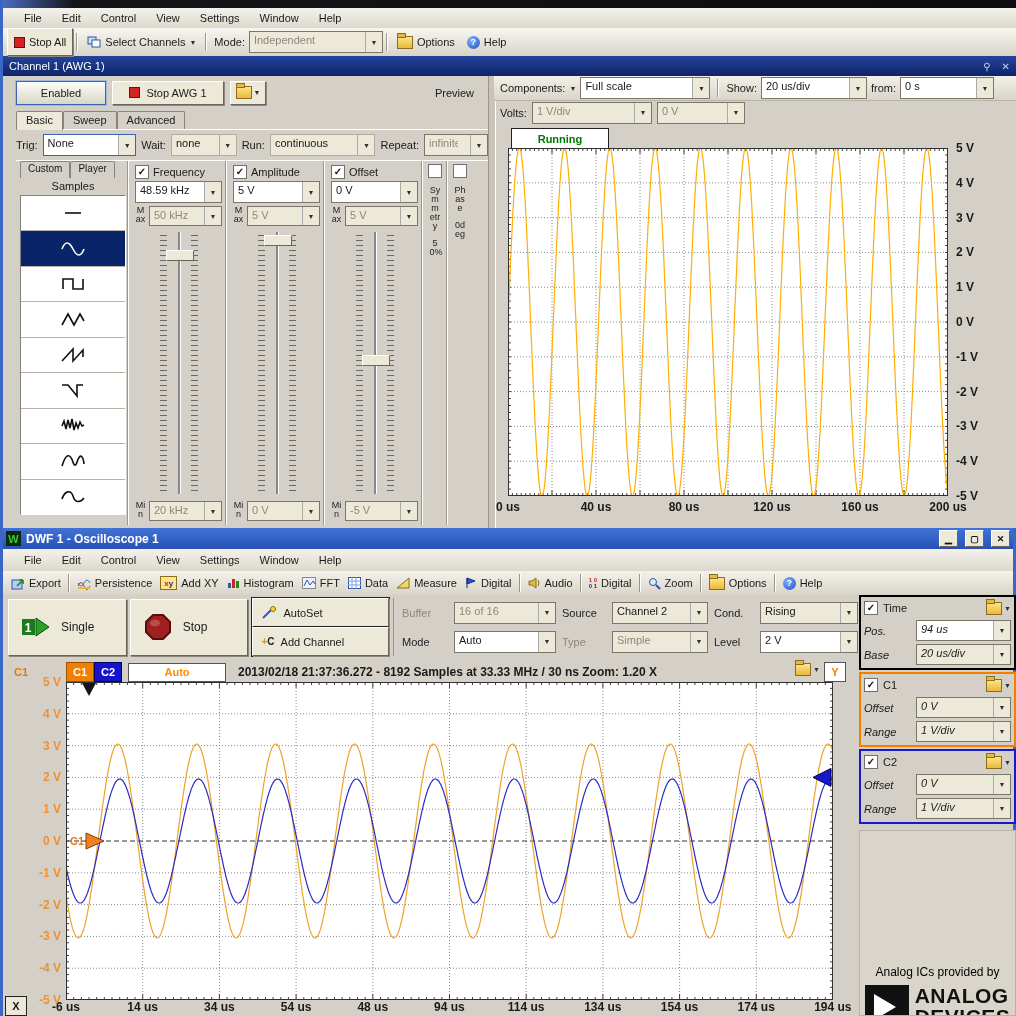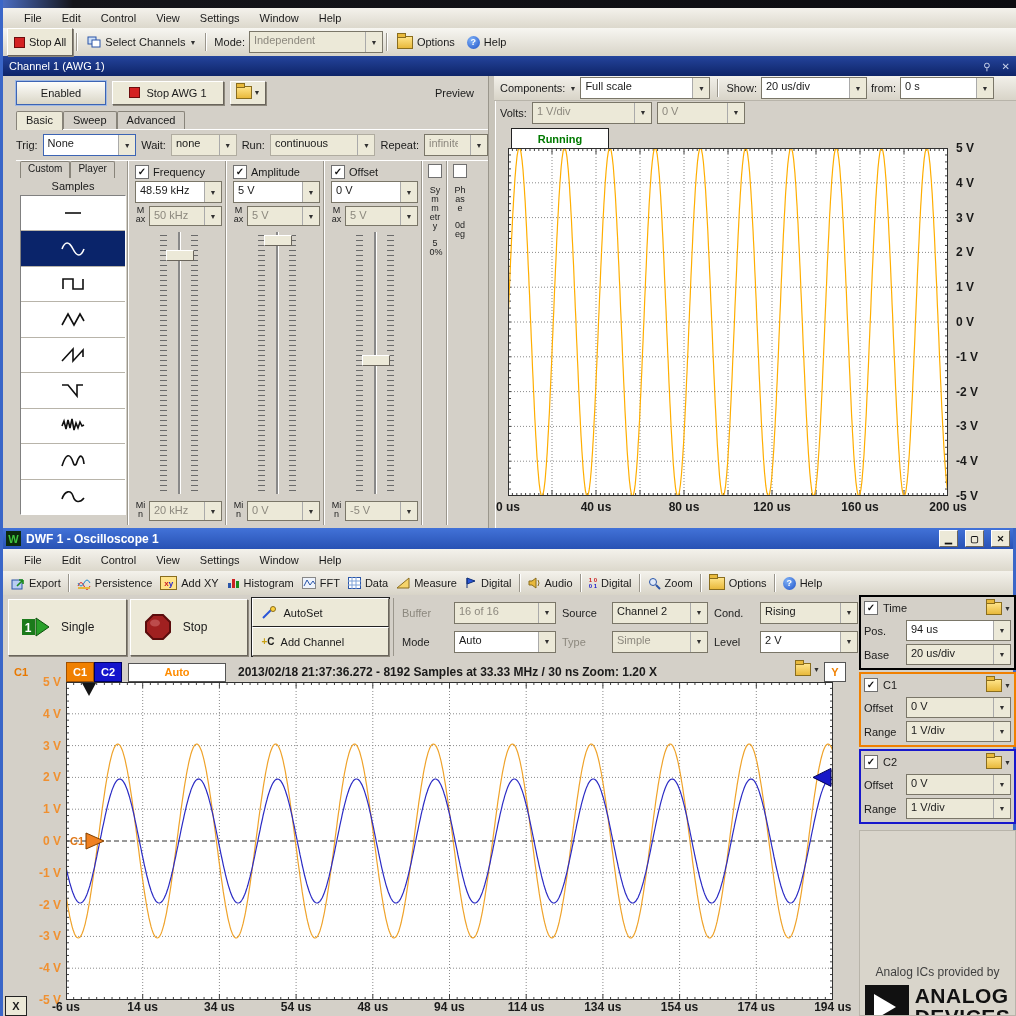--- a/index.html
+++ b/index.html
@@ -86,25 +86,25 @@
   #autoset-stack > div:first-child{border-bottom:1px solid #222;}
   #trig-grid{flex:1;height:58px;display:grid;grid-template-columns:46px 102px 44px 96px 40px 98px;grid-auto-rows:50%;align-items:center;column-gap:6px;border-left:1px solid #9a968c;padding-left:8px;}
   #trig-grid .lab{color:#222;}
   #trig-grid .lab.dis{color:#8c887e;}
   
   #right-panel{position:absolute;left:856px;top:67px;width:157px;height:421px;display:flex;flex-direction:column;}
   .pbox{border:2px solid #000;margin-bottom:2px;background:#D4D0C8;padding:2px 3px 3px;}
   .pbox.orange{border-color:#F08000;}
   .pbox.blue{border-color:#1818CC;}
   .pbox .phead{display:flex;align-items:center;gap:5px;height:18px;}
-  .pbox .prow{display:flex;align-items:center;gap:4px;margin-top:3px;}
+  .pbox .prow{display:flex;align-items:center;gap:14px;margin-top:3px;font-style:italic;}
   .pbox .prow .plab{width:38px;}
   .pbox .prow .combo{flex:1;height:19px;}
   #sponsor{flex:1;background:#D9D5CB;border:1px solid #b8b4aa;margin-top:4px;display:flex;flex-direction:column;align-items:center;justify-content:flex-end;overflow:hidden;padding-bottom:0;}
-  #sponsor-line{font-size:12px;color:#404040;margin-bottom:6px;}
+  #sponsor-line{font-size:12px;color:#000000;margin-bottom:6px;}
   #adi{display:flex;align-items:flex-start;gap:6px;margin-bottom:-14px;}
   #adi-mark{width:44px;height:44px;background:#111;display:flex;align-items:center;justify-content:center;}
   #adi-text{display:flex;flex-direction:column;font-weight:bold;font-size:21px;line-height:21px;letter-spacing:0.5px;color:#111;font-family:"Liberation Sans",sans-serif;}
   
   #scope-plothead{position:absolute;left:3px;top:134px;width:850px;height:20px;display:flex;align-items:center;}
   #plot-tab-c1{color:#E87800;font-weight:bold;width:52px;padding-left:8px;}
   .chanbtn{width:26px;height:18px;display:flex;align-items:center;justify-content:center;color:#fff;font-weight:bold;font-size:11px;}
   #chan-c1{background:#F08000;border:1px solid #a05000;}
   #chan-c2{background:#1414CC;border:1px solid #000060;}
   #auto-box{width:96px;height:17px;background:#fff;border:1px solid #555;margin-left:6px;display:flex;align-items:center;justify-content:center;color:#FF8C00;font-weight:bold;}

